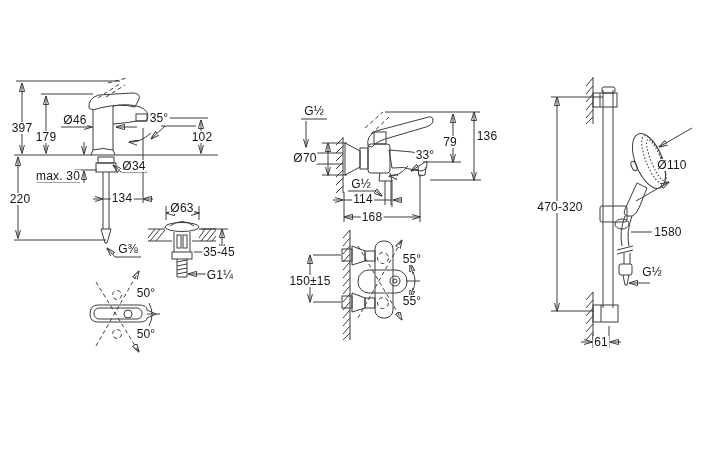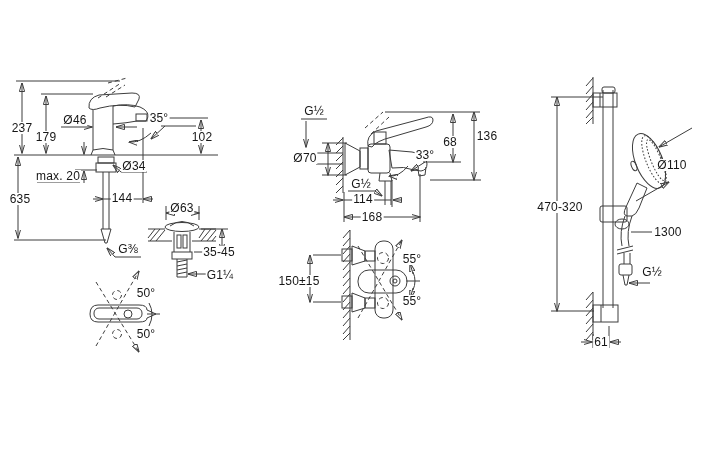--- a/index.html
+++ b/index.html
@@ -293,50 +293,50 @@
 
     <line x1="593" y1="334" x2="593" y2="348"></line>
     <line x1="609" y1="326" x2="609" y2="348"></line>
     <line x1="581" y1="342" x2="592" y2="342" marker-end="url(#ah)"></line>
     <line x1="621" y1="342" x2="610" y2="342" marker-end="url(#ah)"></line>
     <line x1="593" y1="342" x2="609" y2="342"></line>
   </g>
 </svg>
 
 
-<div class="dim-label" style="left:22px;top:128px">237</div>
+<div class="dim-label" style="left:22px;top:128px">397</div>
 <div class="dim-label" style="left:46px;top:137px">179</div>
 <div class="dim-label" style="left:75px;top:120px">Ø46</div>
 <div class="dim-label" style="left:159px;top:118px">35°</div>
 <div class="dim-label" style="left:202px;top:137px">102</div>
-<div class="dim-label" style="left:58px;top:176px">max. 20</div>
+<div class="dim-label" style="left:58px;top:176px">max. 30</div>
 <div class="dim-label" style="left:134px;top:166px">Ø34</div>
-<div class="dim-label" style="left:122px;top:198px">144</div>
-<div class="dim-label" style="left:20px;top:199px">635</div>
+<div class="dim-label" style="left:122px;top:198px">134</div>
+<div class="dim-label" style="left:20px;top:199px">220</div>
 <div class="dim-label" style="left:128px;top:249px">G⅜</div>
 
 <div class="dim-label" style="left:182px;top:208px">Ø63</div>
 <div class="dim-label" style="left:219px;top:252px">35-45</div>
 <div class="dim-label" style="left:220px;top:275px">G1¼</div>
 
 <div class="dim-label" style="left:146px;top:293px">50°</div>
 <div class="dim-label" style="left:146px;top:334px">50°</div>
 
 <div class="dim-label" style="left:314px;top:111px">G½</div>
 <div class="dim-label" style="left:305px;top:158px">Ø70</div>
 <div class="dim-label" style="left:487px;top:136px">136</div>
-<div class="dim-label" style="left:450px;top:142px">68</div>
+<div class="dim-label" style="left:450px;top:142px">79</div>
 <div class="dim-label" style="left:425px;top:155px">33°</div>
 <div class="dim-label" style="left:361px;top:184px">G½</div>
 <div class="dim-label" style="left:363px;top:199px">114</div>
 <div class="dim-label" style="left:372px;top:217px">168</div>
 
-<div class="dim-label" style="left:299px;top:281px">150±15</div>
+<div class="dim-label" style="left:310px;top:281px">150±15</div>
 <div class="dim-label" style="left:412px;top:259px">55°</div>
 <div class="dim-label" style="left:412px;top:301px">55°</div>
 
 <div class="dim-label" style="left:672px;top:165px">Ø110</div>
 <div class="dim-label" style="left:560px;top:207px">470-320</div>
-<div class="dim-label" style="left:668px;top:232px">1300</div>
+<div class="dim-label" style="left:668px;top:232px">1580</div>
 <div class="dim-label" style="left:652px;top:272px">G½</div>
 <div class="dim-label" style="left:601px;top:342px">61</div>
 
 </div>
 
 </body></html>

